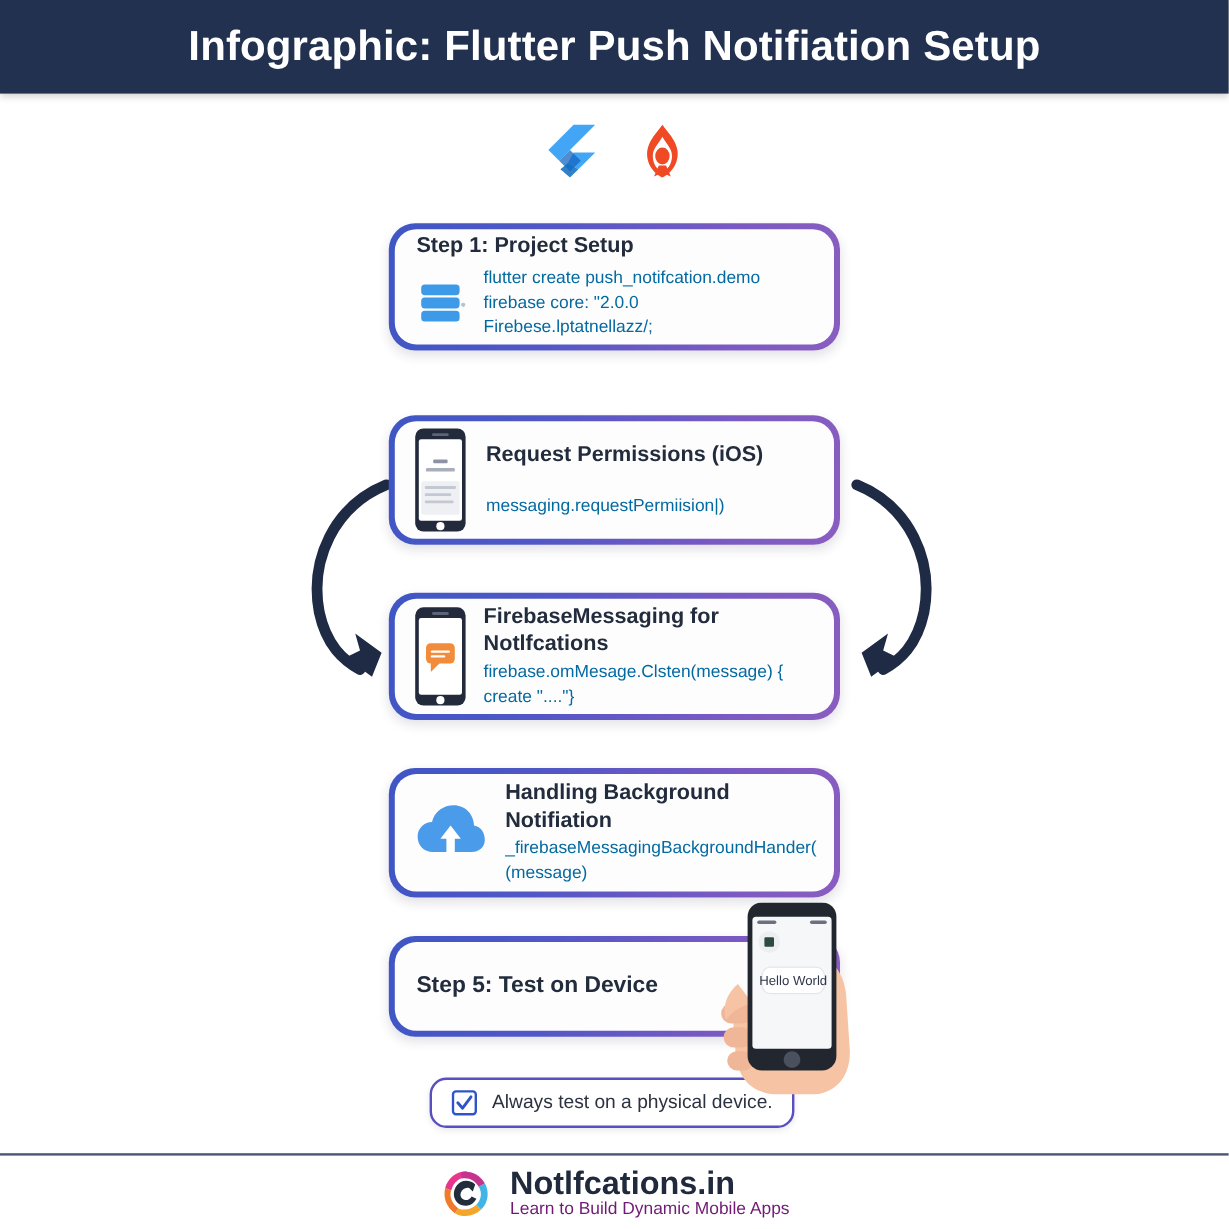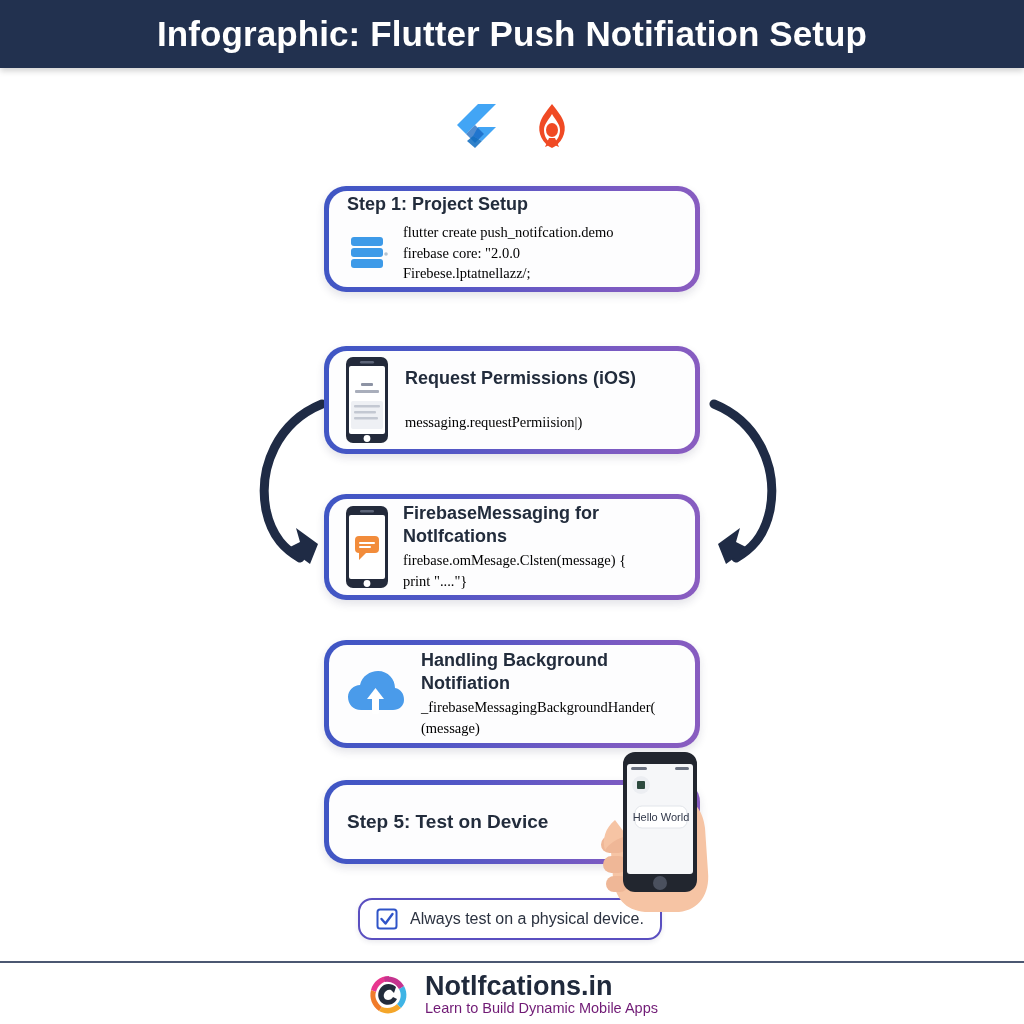--- a/index.html
+++ b/index.html
@@ -18,21 +18,21 @@
     height: 1024px;
     background: #ffffff;
   }
 
   
   .header-bar {
     position: absolute;
     left: 0;
     top: 0;
     width: 1024px;
-    height: 68px;
+    height: 78px;
     background: #22314f;
     display: flex;
     align-items: center;
     justify-content: center;
     box-shadow: 0 3px 6px rgba(0,0,0,0.18);
     z-index: 5;
   }
   .header-title {
     color: #ffffff;
     font-size: 35px;
@@ -99,24 +99,24 @@
     justify-content: center;
   }
   .card-title {
     color: #222c3c;
     font-weight: bold;
     font-size: 18px;
     line-height: 1.25;
     font-family: "Liberation Sans", sans-serif;
   }
   .card-code {
-    color: #000000;
+    color: #0369a1;
     font-size: 14.5px;
     line-height: 1.42;
-    font-family: Liberation Serif, serif;
+    font-family: Liberation Sans, sans-serif;
     white-space: pre-line;
     margin-top: 3px;
   }
 
   
   #card1 { left: 324px; top: 186px; width: 376px; height: 106px; }
   #card1 .card-inner { padding: 10px 16px 10px 18px; flex-direction: column; align-items: stretch; justify-content: center; }
   #card1 .c1-head { font-size: 18px; font-weight: bold; color: #222c3c; margin-bottom: 4px; }
   #card1 .c1-body { display: flex; align-items: center; gap: 14px; }
 
@@ -302,21 +302,21 @@
             <circle cx="24" cy="79.5" r="3.4" fill="#ffffff"></circle>
             <rect x="12" y="32" width="24" height="17" rx="4" fill="#f28c3b"></rect>
             <polygon points="16,47 16,56 24,48" fill="#f28c3b"></polygon>
             <rect x="16" y="38" width="16" height="2" rx="1" fill="#ffffff"></rect>
             <rect x="16" y="42" width="12" height="2" rx="1" fill="#ffffff"></rect>
           </svg>
         </div>
         <div class="card-text">
           <div class="card-title">FirebaseMessaging for Notlfcations</div>
           <div class="card-code">firebase.omMesage.Clsten(message) {
-print "...."}</div>
+create "...."}</div>
         </div>
       </div>
     </div>
 
     <div class="card grad-border" id="card4">
       <div class="card-inner">
         <div class="card-icon">
           <svg width="62" height="52" viewBox="0 0 62 52">
             <path d="M16 42 C8 42 3 36 3 29 C3 22 9 17 15 17 C17 8 25 3 33 3 C43 3 50 11 50 20 C56 21 59 26 59 32 C59 38 54 42 48 42 Z" fill="#4a9bea"></path>
             <rect x="27" y="28" width="7" height="18" rx="2" fill="#ffffff"></rect>

